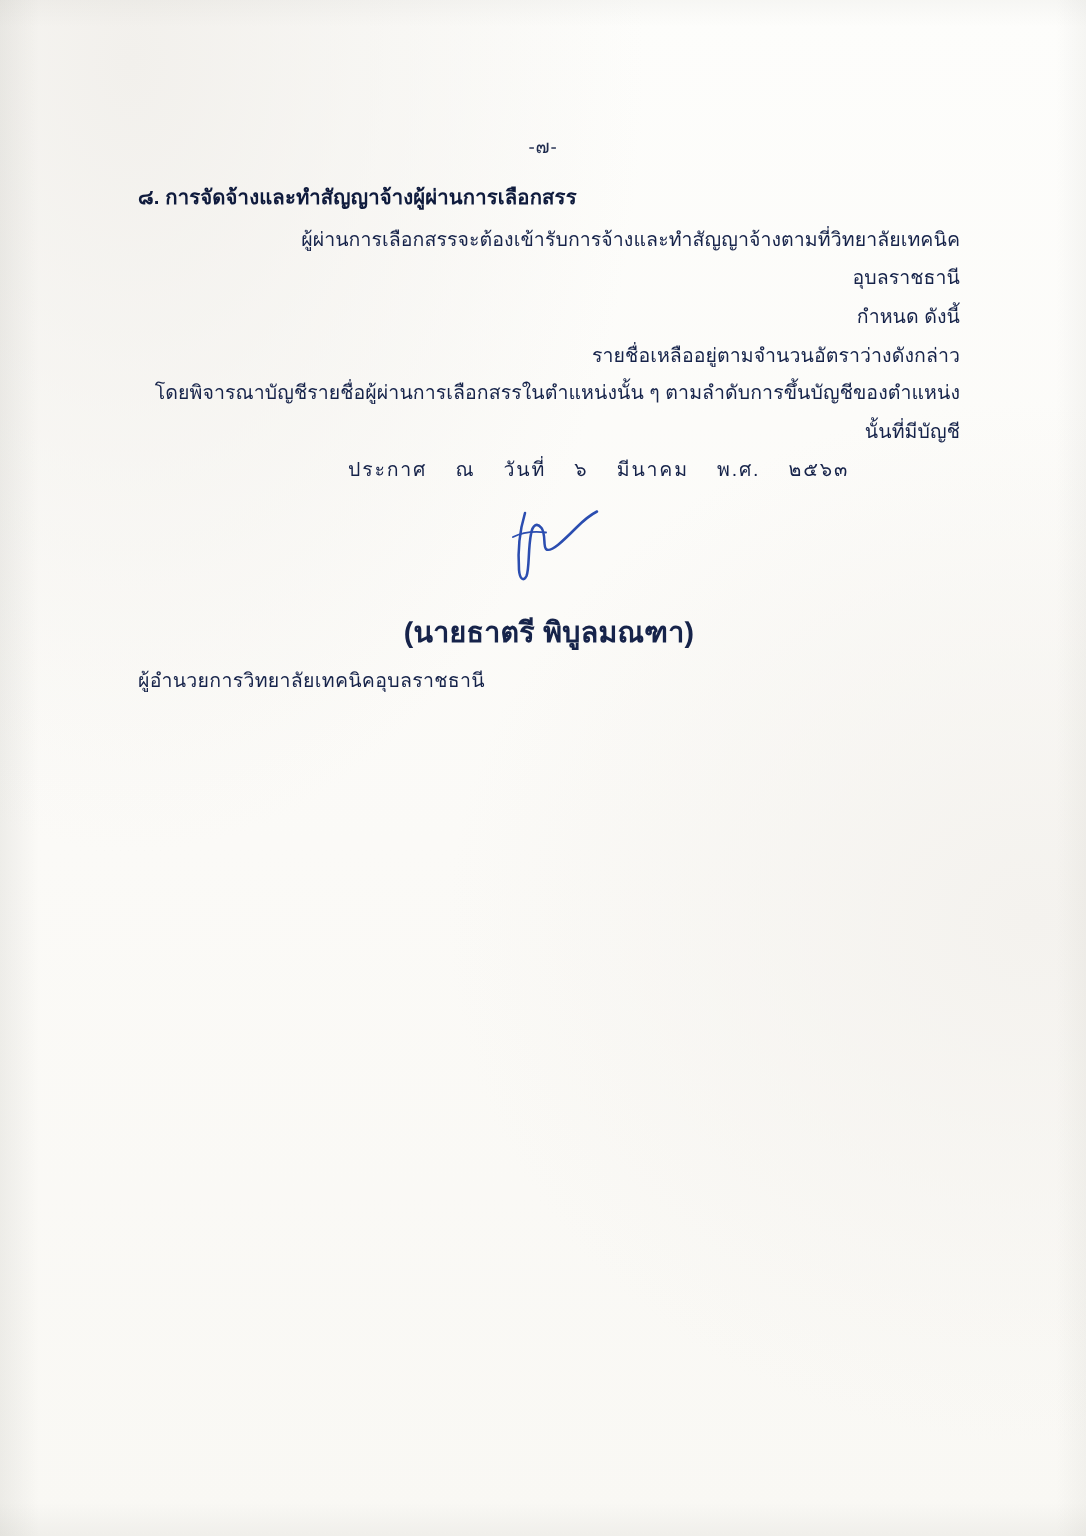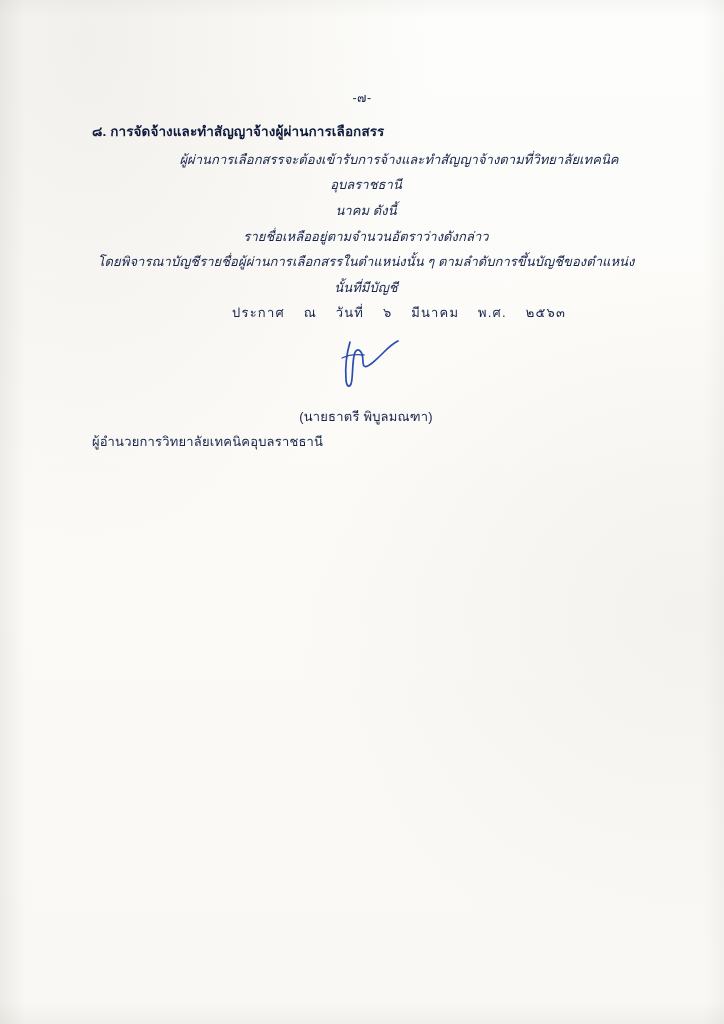--- a/index.html
+++ b/index.html
@@ -61,23 +61,22 @@
     color: #0f1b3d;
     letter-spacing: 0.1px;
     margin: 0 0 4px 0;
     line-height: 1.55;
   }
   .para {
     font-size: 13px;
     color: #16234a;
     line-height: 1.95;
     margin: 0;
-    text-align: center;
+    text-align: right;
     letter-spacing: 0.05px;
-    font-style: italic;
   }
   .para .indent {
     display: inline-block;
     width: 66px;
   }
   .para-block {
     margin-bottom: 1px;
   }
   .announce-line {
     font-size: 13px;
@@ -99,24 +98,25 @@
   .signature-mark {
     position: absolute;
     left: 50%;
     top: 4px;
     transform: translateX(-50%);
     width: 120px;
     height: 56px;
   }
   .sig-name {
     text-align: center;
-    font-size: 13px;
+    font-size: 19px;
     color: #16234a;
     line-height: 1.95;
     letter-spacing: 0.2px;
+    font-weight: bold;
   }
   .sig-title {
     text-align: left;
     font-size: 13px;
     color: #16234a;
     line-height: 1.95;
     letter-spacing: 0.2px;
   }
   .sig-block {
     margin-top: 2px;
@@ -129,21 +129,21 @@
   <div class="content">
 
     <div class="page-number">-๗-</div>
 
     <div class="doc-body">
 
       <p class="heading">๘. การจัดจ้างและทำสัญญาจ้างผู้ผ่านการเลือกสรร</p>
 
       <div class="para-block">
         <p class="para"><span class="indent"></span><span>ผู้ผ่านการเลือกสรรจะต้องเข้ารับการจ้างและทำสัญญาจ้างตามที่วิทยาลัยเทคนิคอุบลราชธานี</span></p>
-        <p class="para"><span>นาคม  ดังนี้</span></p>
+        <p class="para"><span>กำหนด  ดังนี้</span></p>
       </div>
 
 
       <div class="para-block">
         <p class="para"><span>รายชื่อเหลืออยู่ตามจำนวนอัตราว่างดังกล่าว</span></p>
         <p class="para"><span>โดยพิจารณาบัญชีรายชื่อผู้ผ่านการเลือกสรรในตำแหน่งนั้น ๆ ตามลำดับการขึ้นบัญชีของตำแหน่งนั้นที่มีบัญชี</span></p>
       </div>
 
 
       <div class="announce-line">

